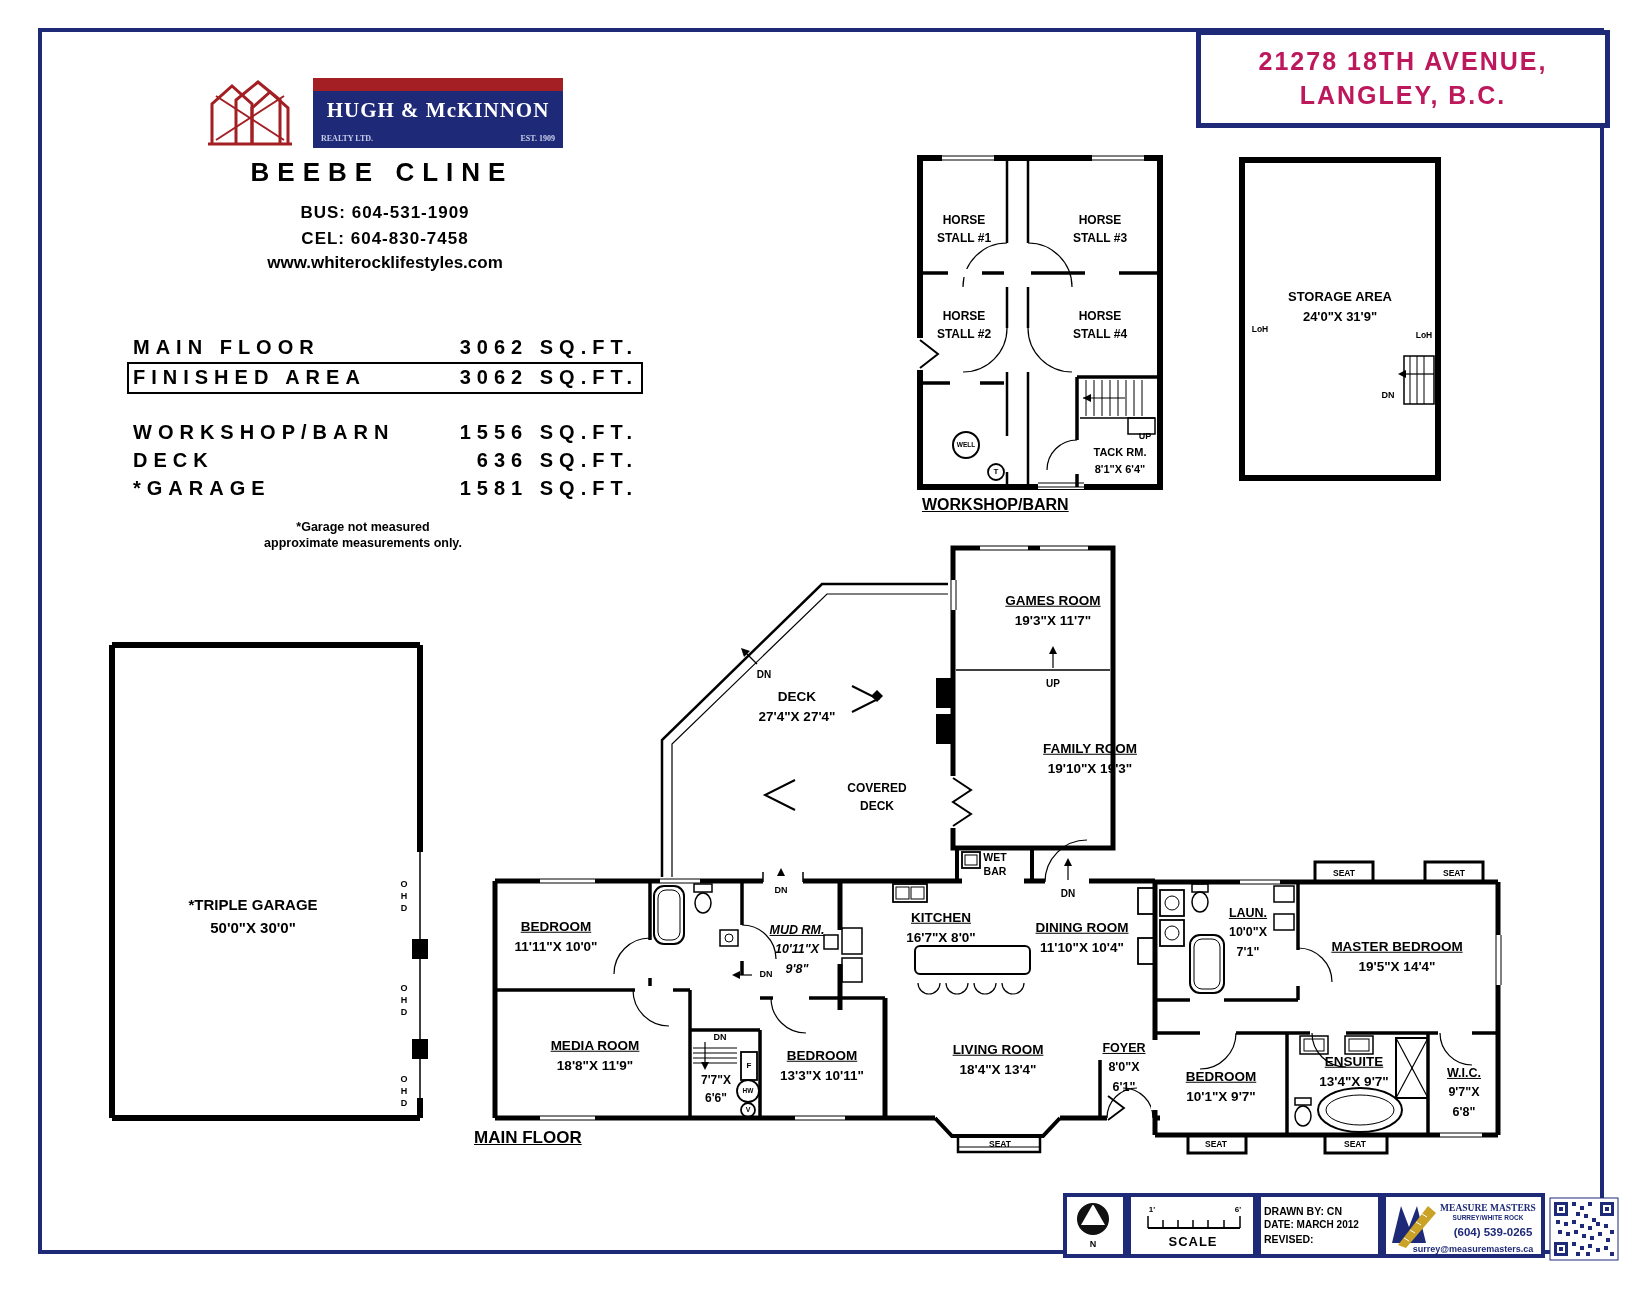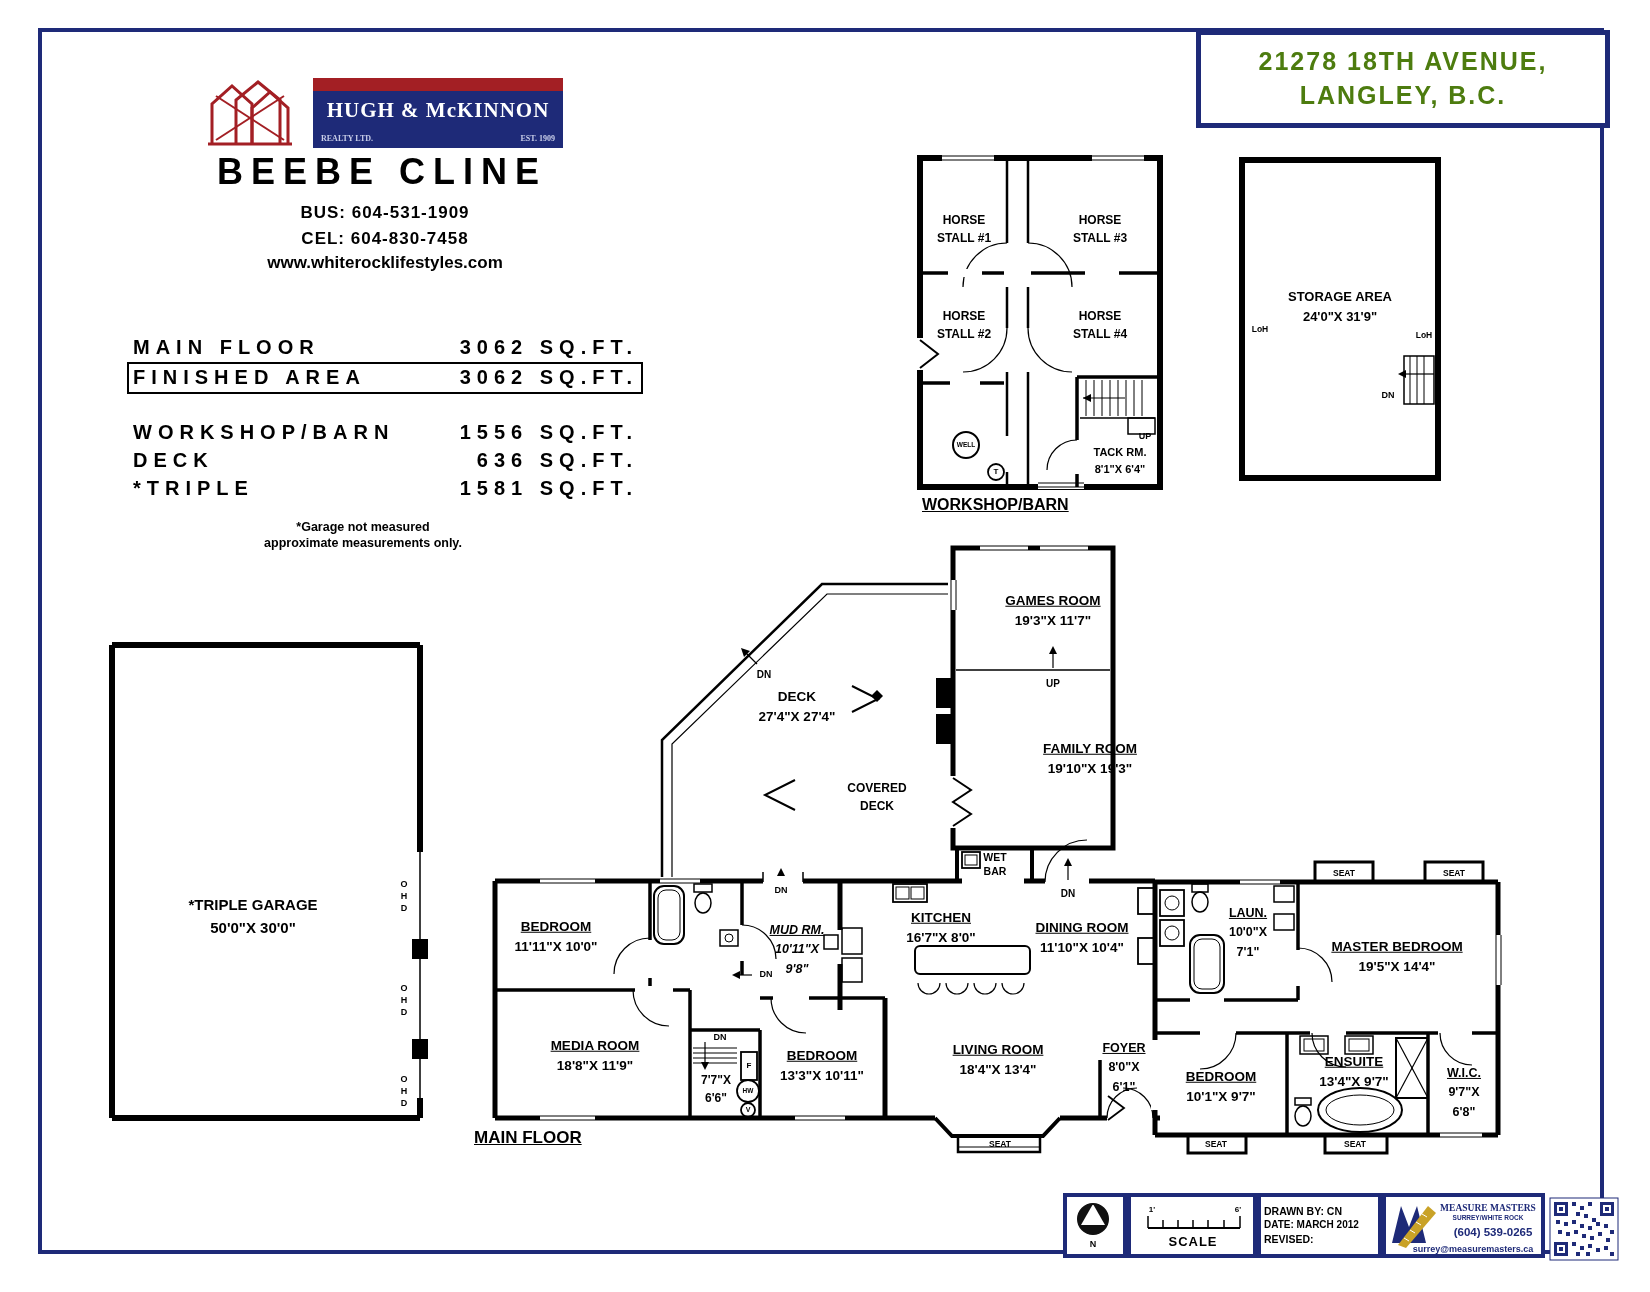--- a/index.html
+++ b/index.html
@@ -10,21 +10,21 @@
   svg{position:absolute;left:0;top:0;}
   .lbl{position:absolute;transform:translate(-50%,-50%);font-weight:bold;text-align:center;
        white-space:nowrap;line-height:1.5;color:#000;}
   .u{text-decoration:underline;text-align:center;}
   .ttl{position:absolute;font-weight:bold;text-decoration:underline;color:#000;white-space:nowrap;}
   .vtext{position:absolute;transform:translate(-50%,-50%);writing-mode:vertical-rl;
          text-orientation:upright;font-weight:bold;font-size:9px;letter-spacing:2px;color:#000;}
   .addr{position:absolute;left:1196px;top:30px;width:414px;height:98px;border:5px solid #1e2a78;
         box-sizing:border-box;display:flex;flex-direction:column;justify-content:center;
         align-items:center;background:#fff;}
-  .addr div{font-weight:bold;font-size:25px;letter-spacing:2px;color:#4d7c0f;line-height:1.35;}
+  .addr div{font-weight:bold;font-size:25px;letter-spacing:2px;color:#be185d;line-height:1.35;}
   .logobox{position:absolute;left:313px;top:78px;width:250px;height:70px;background:#1e2a78;}
   .logoband{position:absolute;left:0;top:0;width:250px;height:13px;background:#a31f24;}
   .logoname{position:absolute;left:0;top:20px;width:250px;text-align:center;color:#fff;
             font-family:"Liberation Serif",serif;font-weight:bold;font-size:21px;letter-spacing:1px;}
   .logosmall{position:absolute;bottom:5px;font-size:8px;color:#c8cde8;font-weight:bold;
              font-family:"Liberation Serif",serif;}
   .arearow{position:absolute;left:133px;width:505px;height:26px;display:flex;
            justify-content:space-between;font-weight:bold;font-size:20px;letter-spacing:.30em;color:#000;}
   .areabox{position:absolute;left:127px;top:362px;width:516px;height:32px;border:2px solid #000;
            box-sizing:border-box;}
@@ -313,21 +313,21 @@
     </g>
   </svg>
 
   <div class="logobox">
     <div class="logoband"></div>
     <div class="logoname">HUGH &amp; McKINNON</div>
     <div class="logosmall" style="left:8px;">REALTY LTD.</div>
     <div class="logosmall" style="right:8px;">EST. 1909</div>
   </div>
 
-  <div class="lbl" style="left:382px;top:172px;font-size:36px;letter-spacing:8px;">BEEBE CLINE</div>
+  <div class="lbl" style="left:382px;top:172px;font-size:26px;letter-spacing:8px;">BEEBE CLINE</div>
   <div class="lbl" style="left:385px;top:213px;font-size:17px;letter-spacing:1px;">BUS: 604-531-1909</div>
   <div class="lbl" style="left:385px;top:239px;font-size:17px;letter-spacing:1px;">CEL: 604-830-7458</div>
   <div class="lbl" style="left:385px;top:263px;font-size:17px;">www.whiterocklifestyles.com</div>
 
   <div class="addr">
     <div>21278 18TH AVENUE,</div>
     <div>LANGLEY, B.C.</div>
   </div>
 
   <div class="areabox"></div>
@@ -341,21 +341,21 @@
   </div>
   <div class="arearow" style="top:421px;">
     <span>WORKSHOP/BARN</span>
     <span>1556 SQ.FT.</span>
   </div>
   <div class="arearow" style="top:449px;">
     <span>DECK</span>
     <span>636 SQ.FT.</span>
   </div>
   <div class="arearow" style="top:477px;">
-    <span>*TRIPLE</span>
+    <span>*GARAGE</span>
     <span>1581 SQ.FT.</span>
   </div>
   <div class="lbl" style="left:363px;top:527px;font-size:12.5px;">*Garage not measured</div>
   <div class="lbl" style="left:363px;top:543px;font-size:12.5px;">approximate measurements only.</div>
 
   <div class="lbl" style="left:964px;top:229px;font-size:12px;">
     <div>HORSE</div>
       <div>STALL #1</div>
   </div>
   <div class="lbl" style="left:1100px;top:229px;font-size:12px;">

